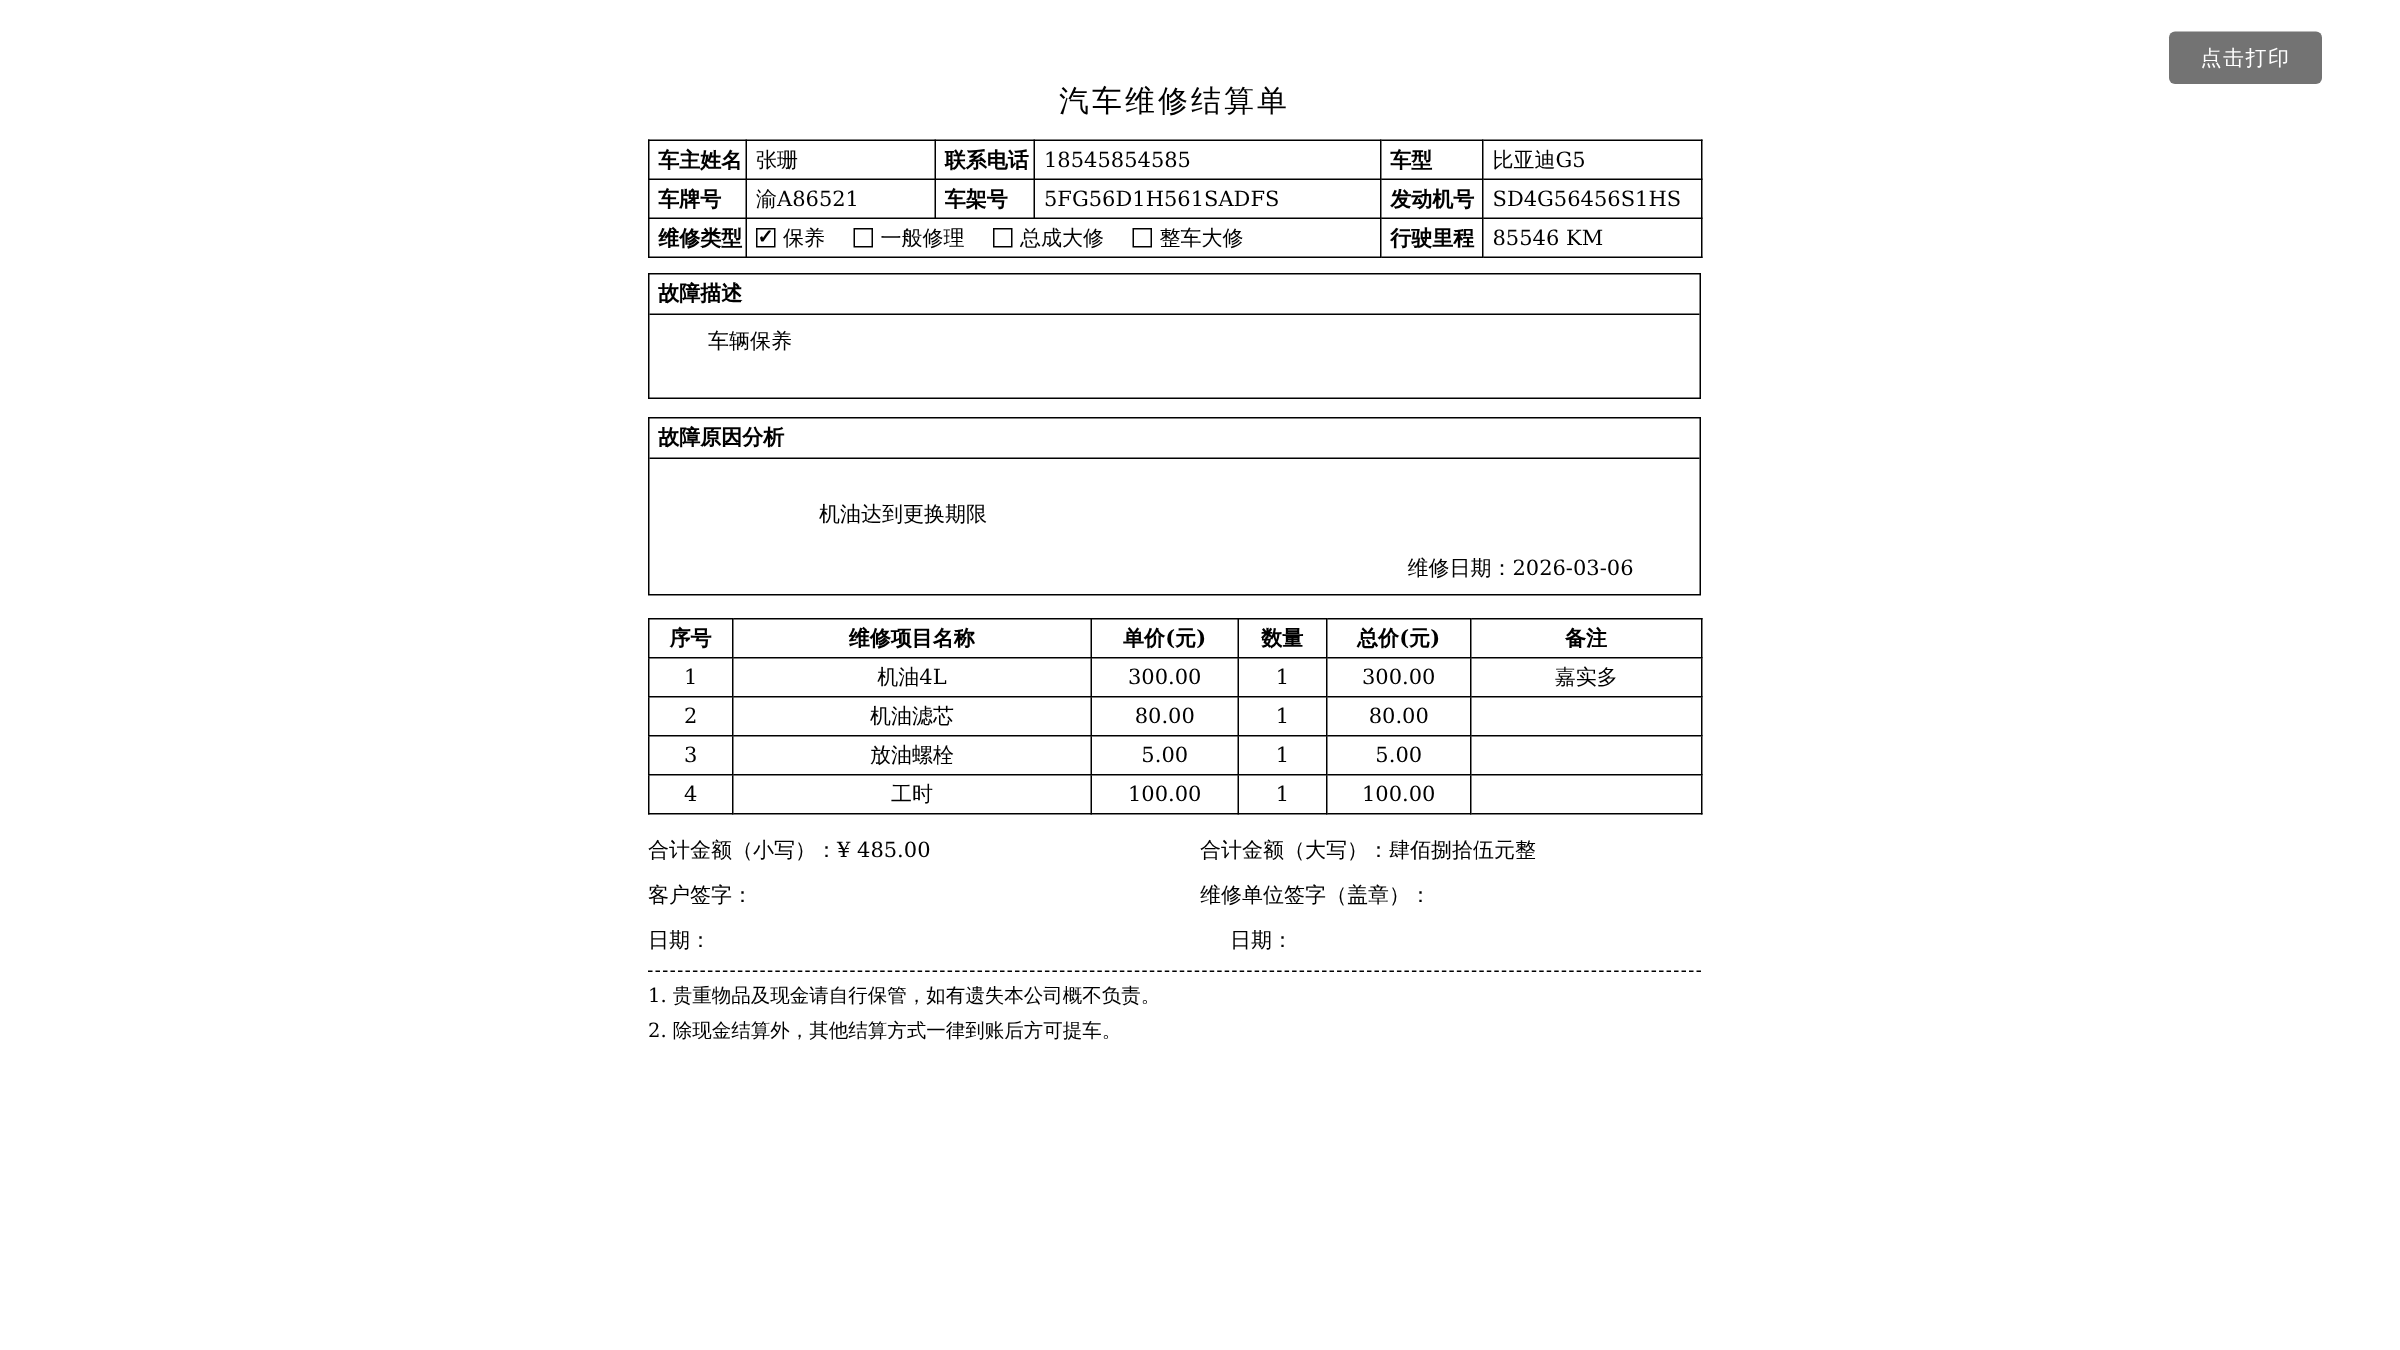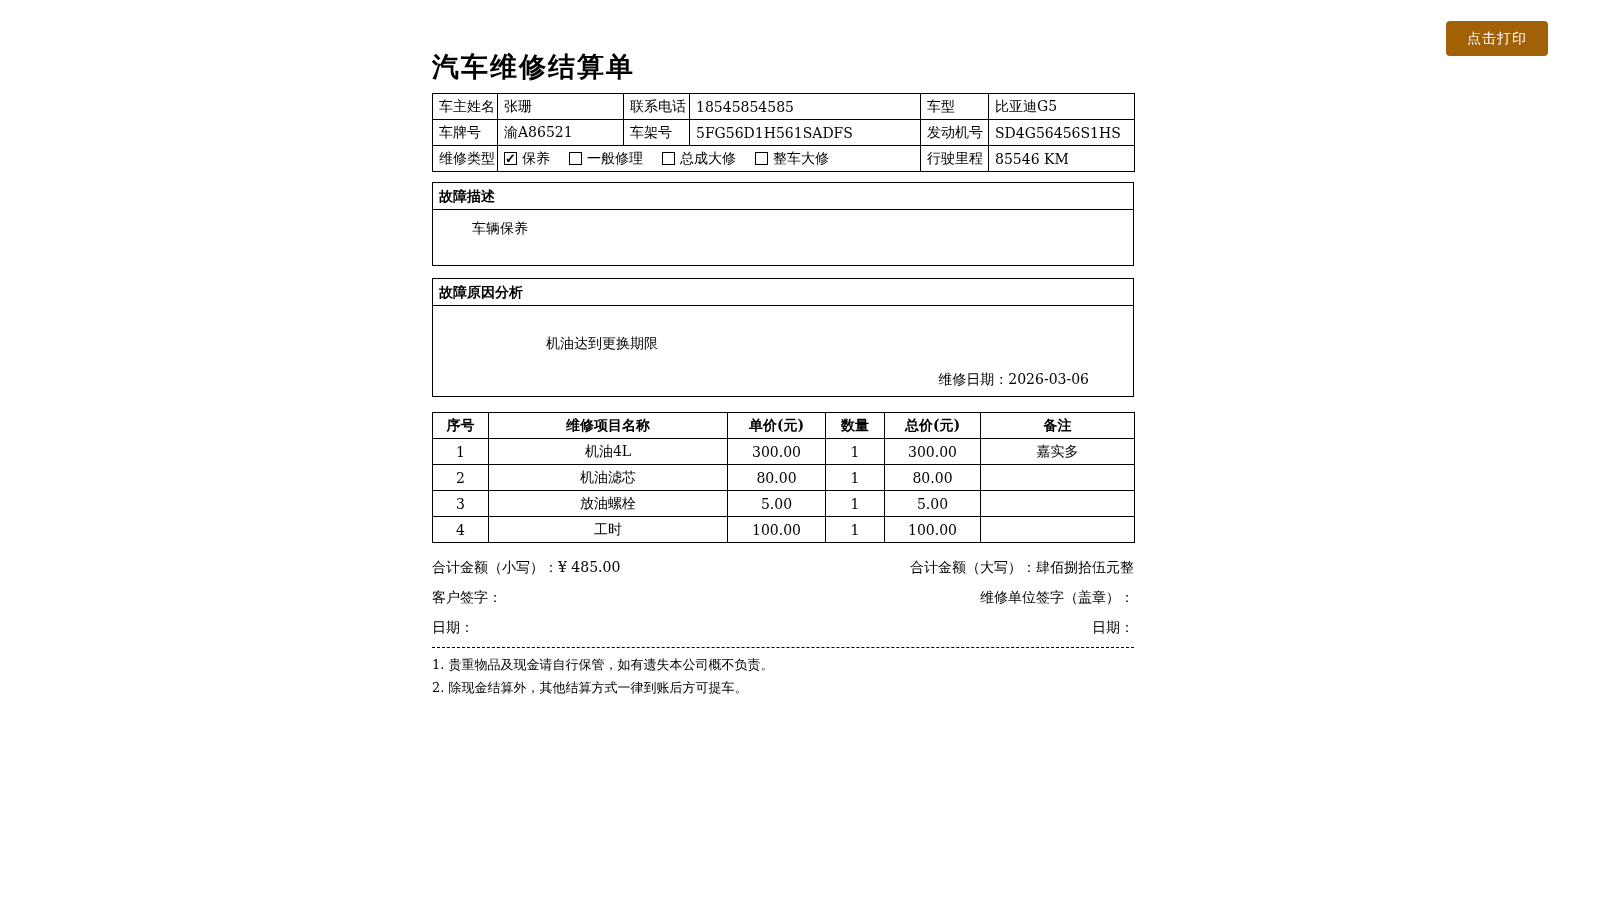--- a/index.html
+++ b/index.html
@@ -27,41 +27,41 @@
   
   .form {
     position: absolute;
     left: 432px; top: 0;
     width: 702px;
     font-size: 14px;
   }
   .title {
     margin-top: 54px;
     margin-bottom: 13px;
-    text-align: left;
-    font-size: 27px;
-    font-weight: bold;
+    text-align: center;
+    font-size: 20px;
+    font-weight: normal;
     letter-spacing: 2px;
     line-height: 26px;
   }
   
   table {
     width: 100%;
     border-collapse: collapse;
     table-layout: fixed;
   }
   td, th {
     border: 1.5px solid #000;
     height: 26px;
     font-size: 14px;
     padding: 1px 6px;
     overflow: hidden;
     white-space: nowrap;
   }
-  .info-table td.lbl { font-weight: normal; }
+  .info-table td.lbl { font-weight: bold; }
   .items-table { margin-top: 15px; }
   .items-table th { font-weight: bold; text-align: center; }
   .items-table td { text-align: center; }
   
   .checks { display: flex; align-items: center; gap: 19px; }
   .check { display: inline-flex; align-items: center; gap: 5px; }
   .box {
     display: inline-flex;
     align-items: center; justify-content: center;
     width: 13px; height: 13px;
@@ -78,35 +78,35 @@
     padding: 4px 6px;
     line-height: 18px;
   }
   .desc-body { height: 55px; padding: 9px 7px; line-height: 18px; margin-left: 32px; }
   .analysis-body { position: relative; height: 90px; text-decoration: underline; }
   .analysis-text { position: absolute; left: 113px; top: 28px; line-height: 18px; }
   .analysis-date { position: absolute; right: 44px; bottom: 8px; line-height: 18px; }
   
   .two-col { display: flex; margin-top: 15px; line-height: 18px; }
   .two-col .col-l { width: 368px; flex: none; }
-  .two-col .col-r { flex: 1; text-align: right; }
+  .two-col .col-r { flex: 1; }
   .sig-row  { margin-top: 12px; }
   .date-row { margin-top: 12px; gap: 20px; }
   .dashes {
     margin-top: 11px;
     border-top: 1.5px dashed #000;
     height: 0;
   }
   .tips { margin-top: 8px; font-size: 13px; line-height: 18px; }
   .tips .tip-line { margin: 0 0 5px 0; }
 </style>
 </head>
 <body>
 
-<button class="print-btn" style="background: #a16207;">点击打印</button>
+<button class="print-btn" style="background: #737373;">点击打印</button>
 
 <div class="form">
 
   <div class="title">汽车维修结算单</div>
 
   <table class="info-table">
     <colgroup>
       <col style="width:65px">
         <col style="width:126px">
         <col style="width:66px">

